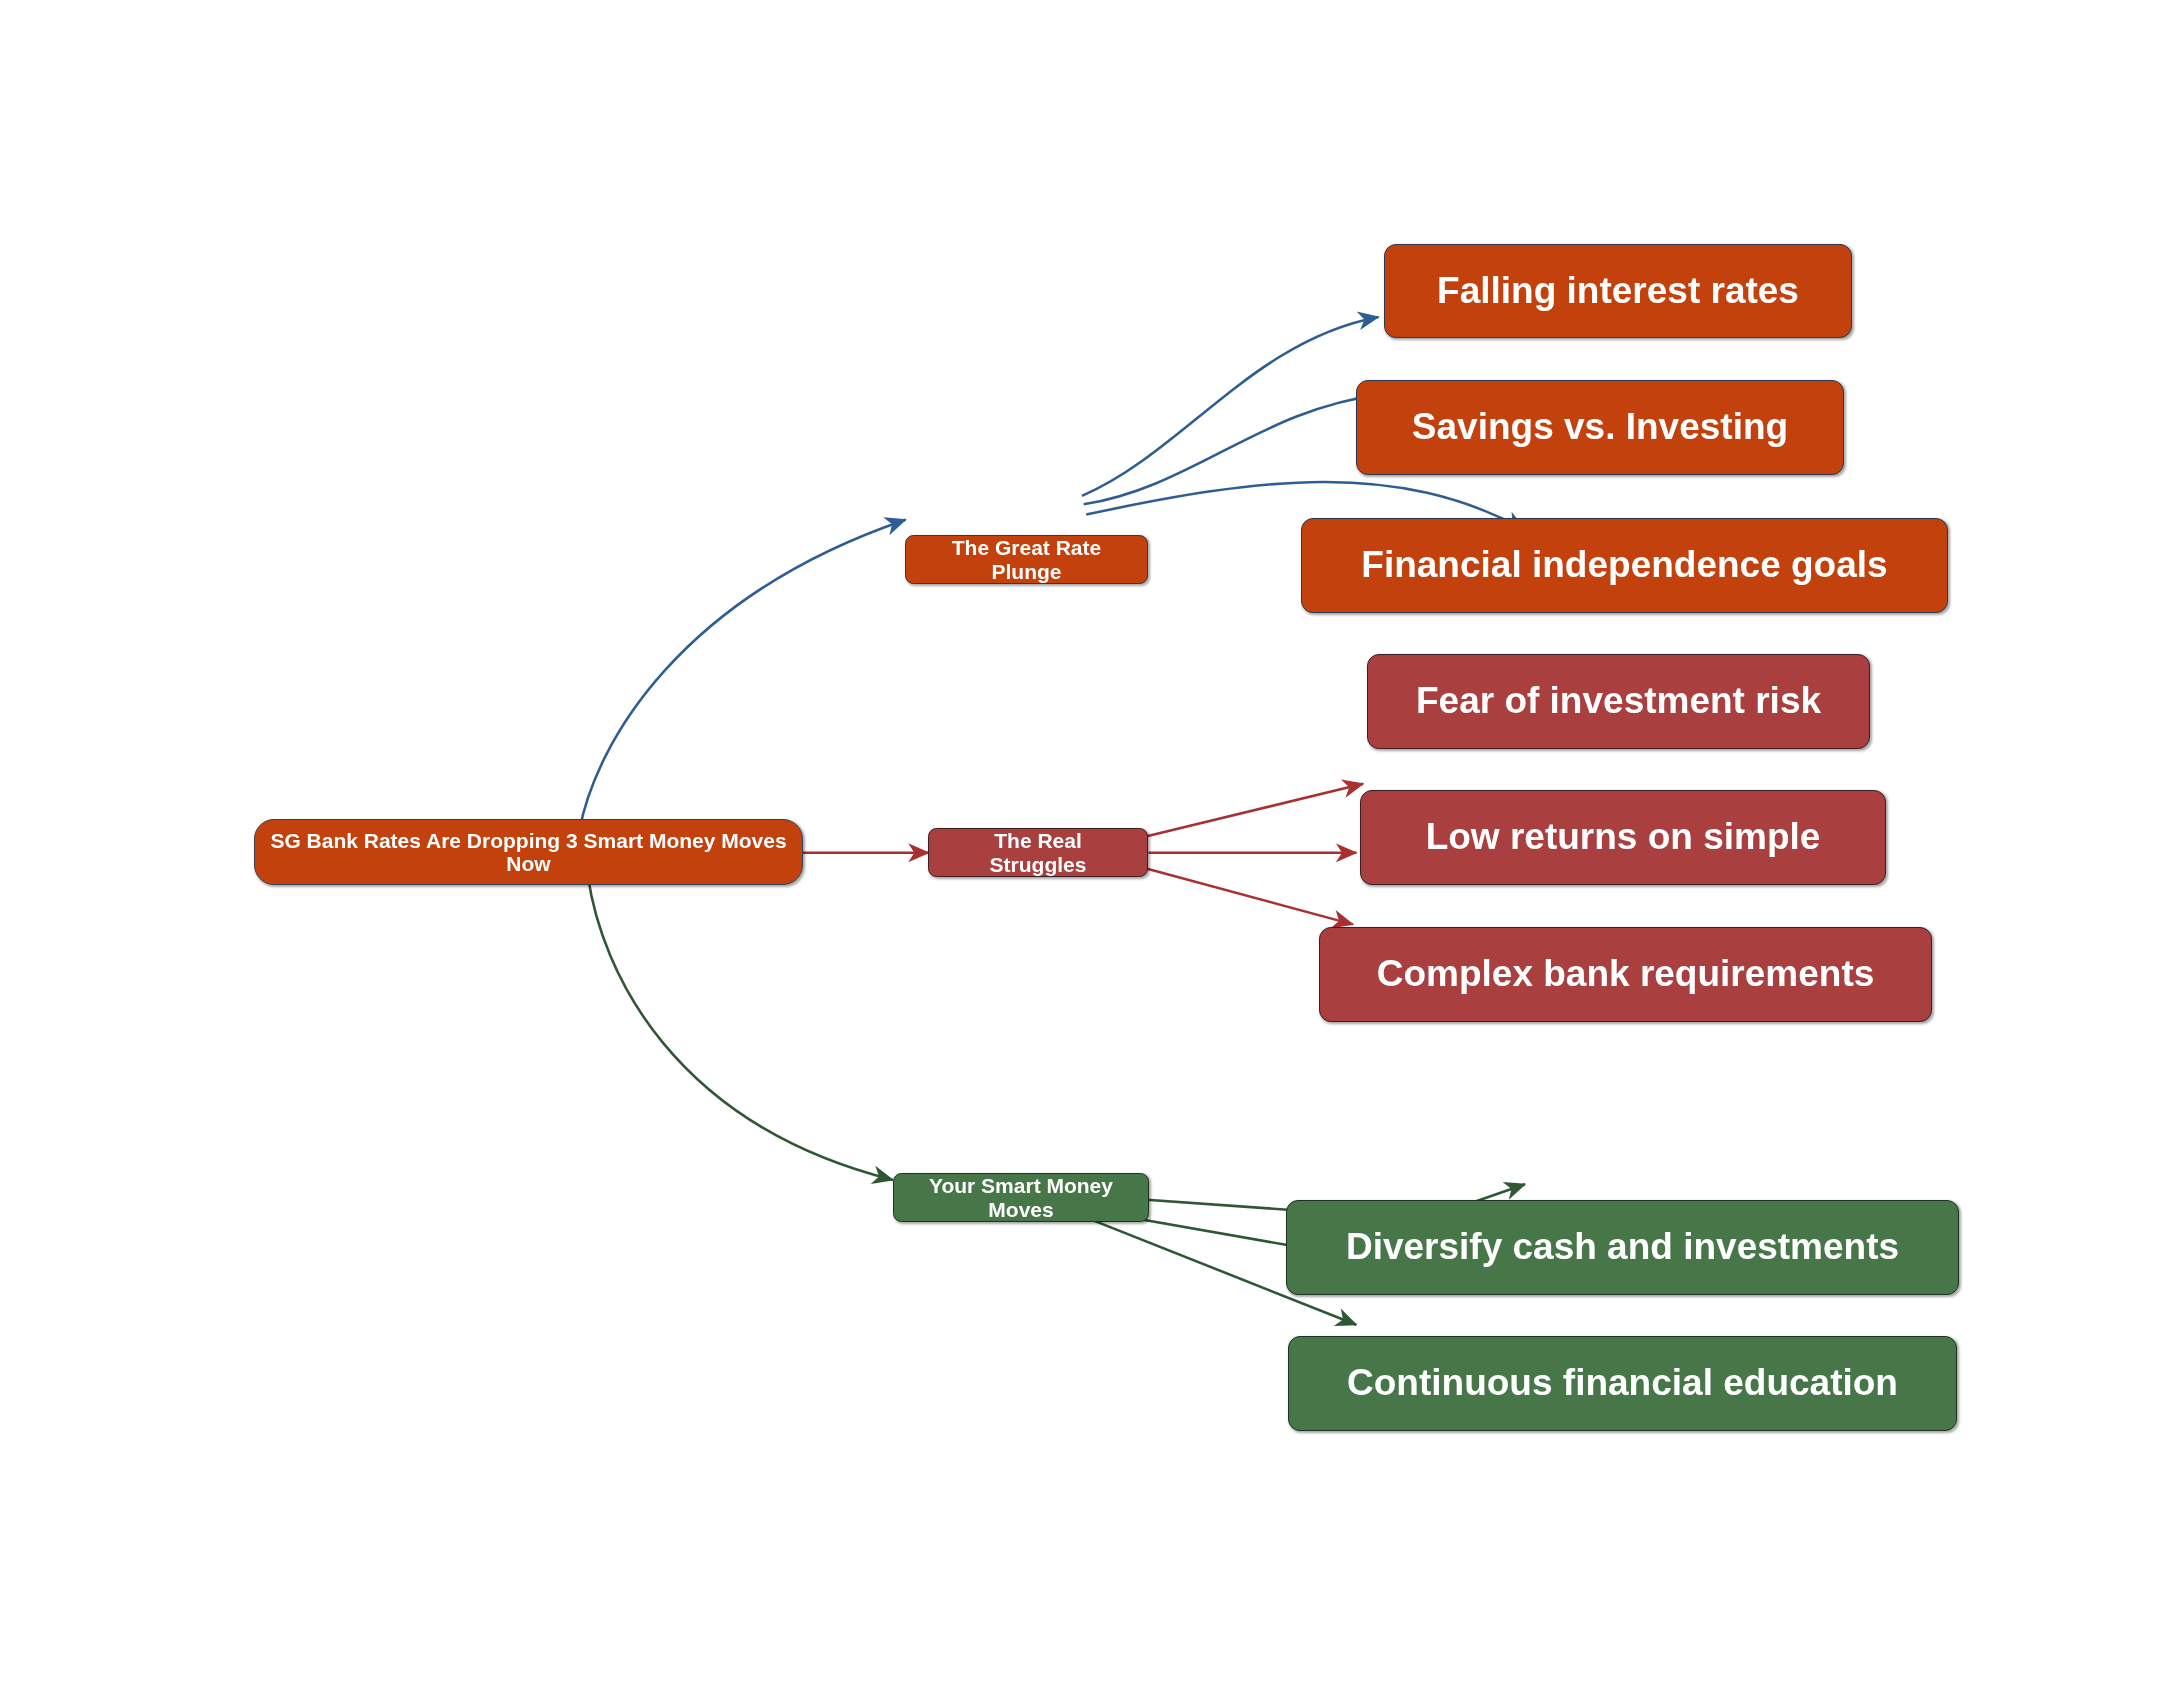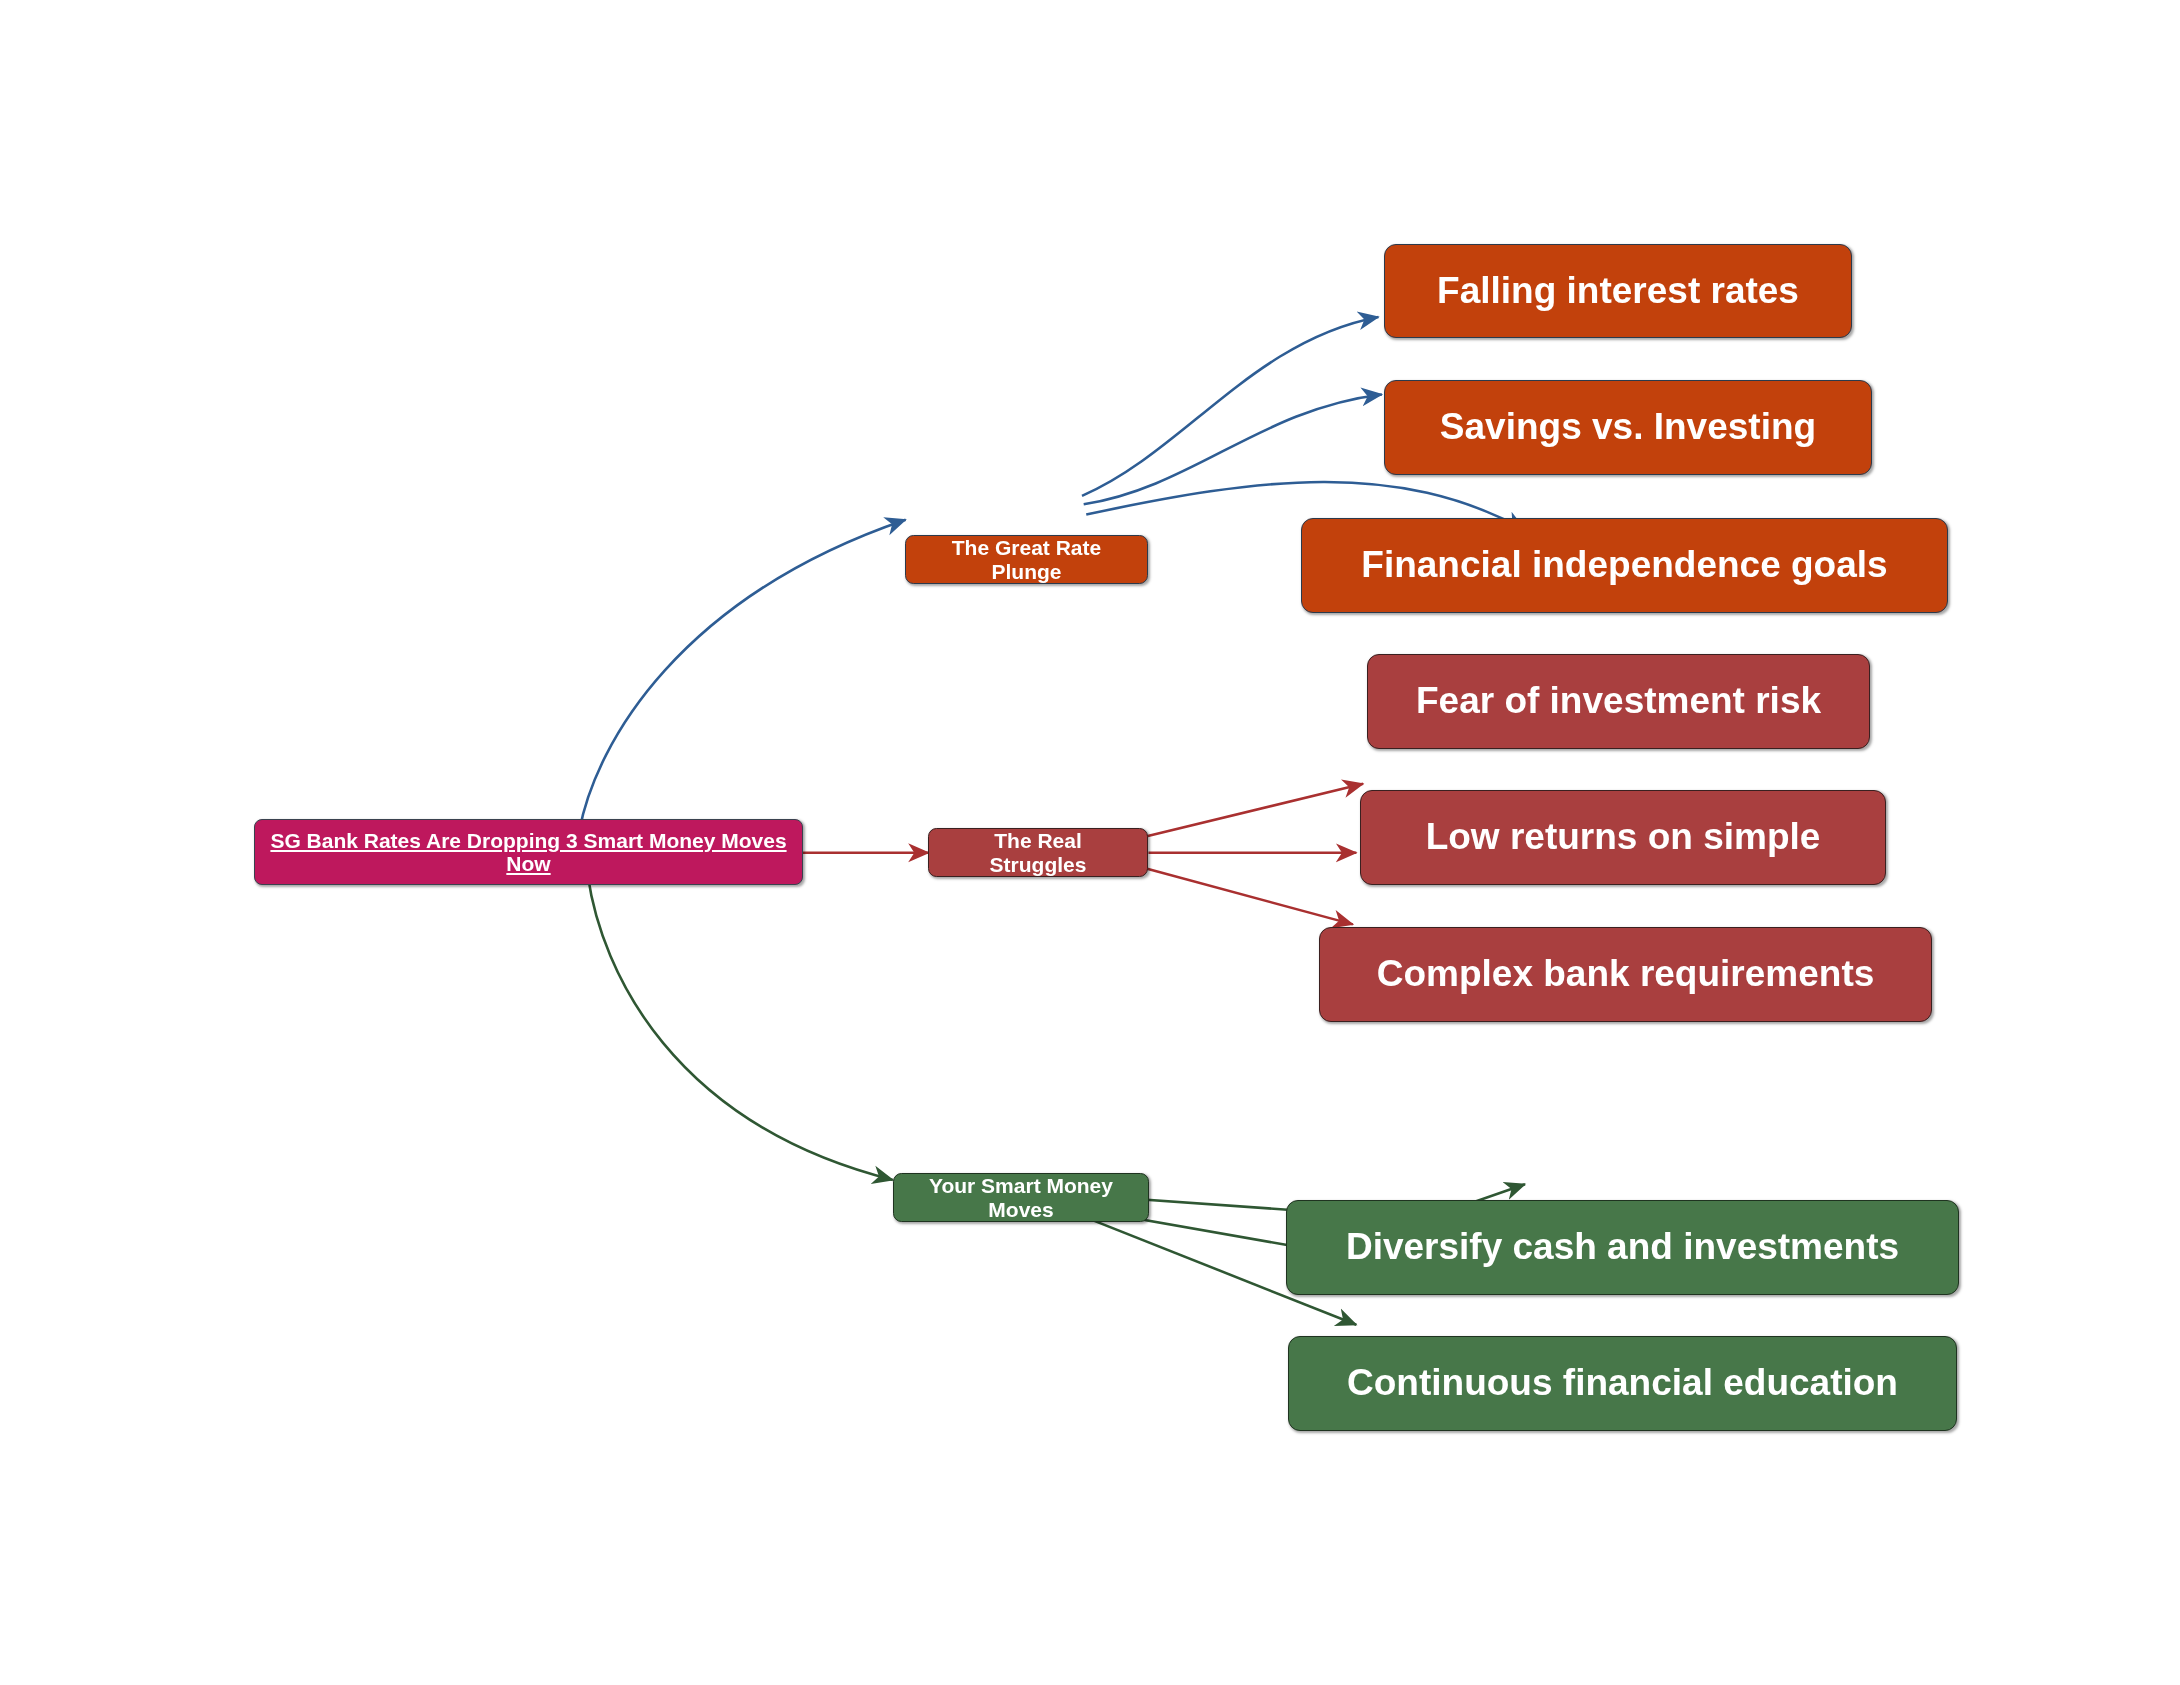--- a/index.html
+++ b/index.html
@@ -34,25 +34,24 @@
     border-radius: 12px;
     color: #ffffff;
     font-weight: bold;
     text-align: center;
     line-height: 1.1;
     border: 1.7px solid rgba(20,24,30,0.85);
     box-shadow: 1.7px 1.7px 2.6px rgba(0,0,0,0.35);
     padding: 0 15.3px;
   }
   .node.root {
-    background: #be185d;
+    background: #c2410c;
     border-color: #3a424f;
-    border-radius: 8px;
+    border-radius: 20px;
     z-index: 6;
-    text-decoration: underline;
   }
   .node.branch {
     border-radius: 8.5px;
     z-index: 6;
   }
   .node.leaf {
     z-index: 5;
   }
   .fill-blue   { background: #c2410c; border-color: #2b3a4c; }
   .fill-red    { background: #a93f3f; border-color: #3a2020; }
@@ -96,21 +95,21 @@
   <div class="node root" style="left:254px; top:819px; width:549px; height:66px; font-size:21px;">SG Bank Rates Are Dropping 3 Smart Money Moves Now</div>
 
   <div class="node branch fill-blue" style="left:905px; top:492px; width:243px; height:49px; font-size:21px;margin-top:43px;">The Great Rate Plunge</div>
 
   <div class="node branch fill-red" style="left:928px; top:828px; width:220px; height:49px; font-size:21px;">The Real Struggles</div>
 
   <div class="node branch fill-green" style="left:893px; top:1173px; width:256px; height:49px; font-size:21px;">Your Smart Money Moves</div>
 
   <div class="node leaf fill-blue" style="left:1384px; top:244px; width:468px; height:94px; font-size:37px;">Falling interest rates</div>
 
-  <div class="node leaf fill-blue" style="left:1384px; top:380px; width:488px; height:95px; font-size:37px;">Savings vs. Investing</div>
+  <div class="node leaf fill-blue" style="left:1356px; top:380px; width:488px; height:95px; font-size:37px;">Savings vs. Investing</div>
 
   <div class="node leaf fill-blue" style="left:1301px; top:518px; width:647px; height:95px; font-size:37px;">Financial independence goals</div>
 
   <div class="node leaf fill-red" style="left:1367px; top:654px; width:503px; height:95px; font-size:37px;">Fear of investment risk</div>
 
   <div class="node leaf fill-red" style="left:1360px; top:790px; width:526px; height:95px; font-size:37px;">Low returns on simple</div>
 
   <div class="node leaf fill-red" style="left:1319px; top:927px; width:613px; height:95px; font-size:37px;">Complex bank requirements</div>
 
 

